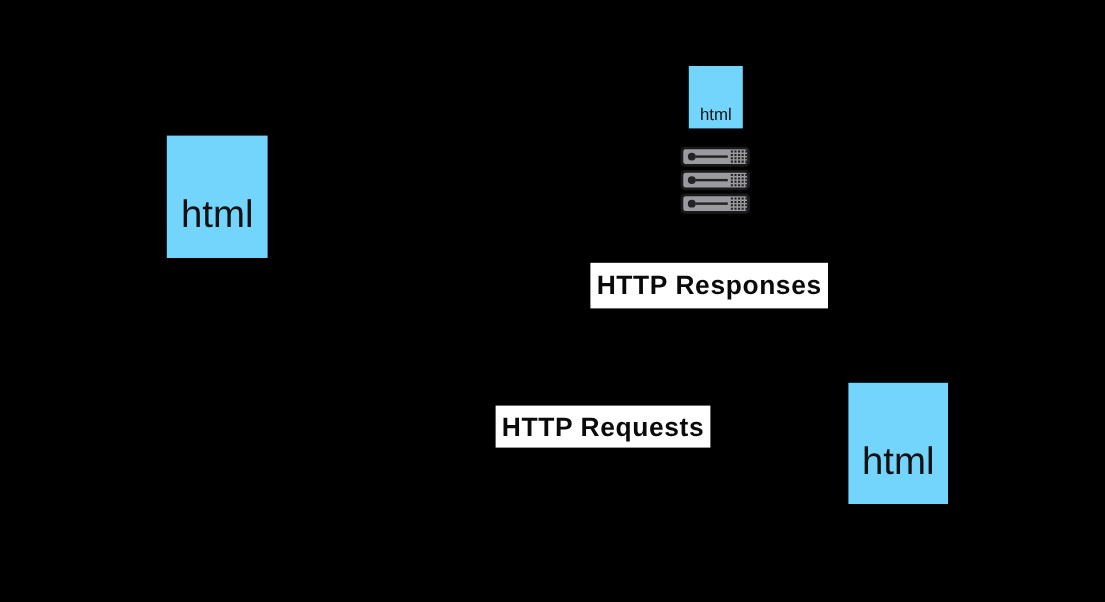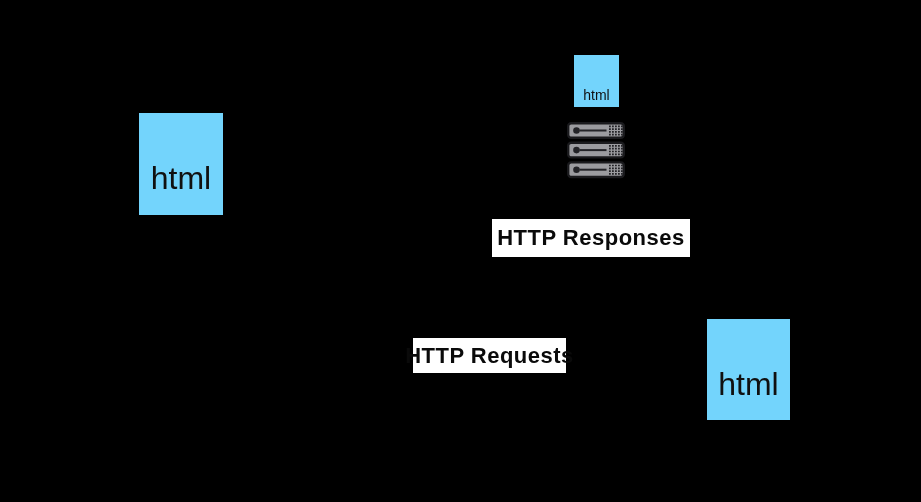--- a/index.html
+++ b/index.html
@@ -55,21 +55,21 @@
     color: var(--label-text);
     font-weight: 700;
     font-size: 22px;
     letter-spacing: 0.5px;
     display: flex;
     align-items: center;
     justify-content: center;
     white-space: nowrap;
   }
   .tag-responses { left: 492px; top: 219px; width: 198px; height: 38px; }
-  .tag-requests  { left: 413px; top: 338px; width: 153px; height: 35px; }
+  .tag-requests  { left: 413px; top: 338px; width: 179px; height: 35px; }
 </style>
 </head>
 <body>
 
 <div class="canvas">
 
   <div class="html-box box-left">
     <span class="html-label">html</span>
   </div>
 

